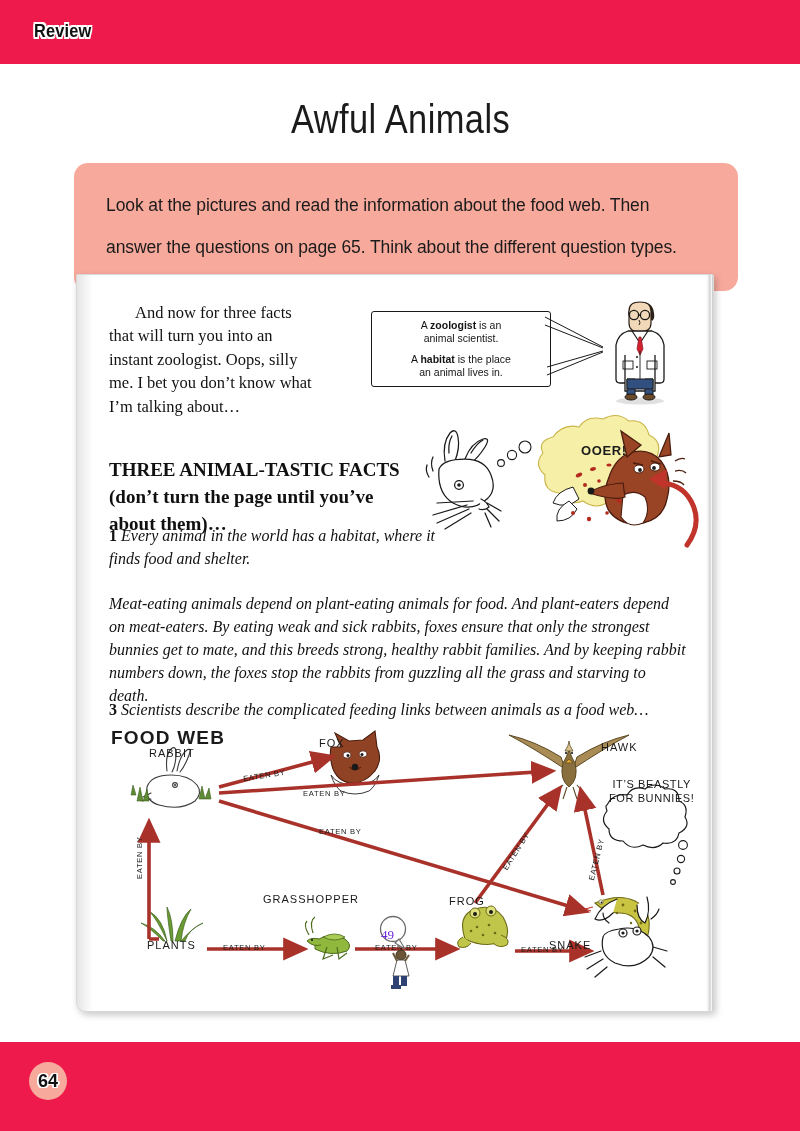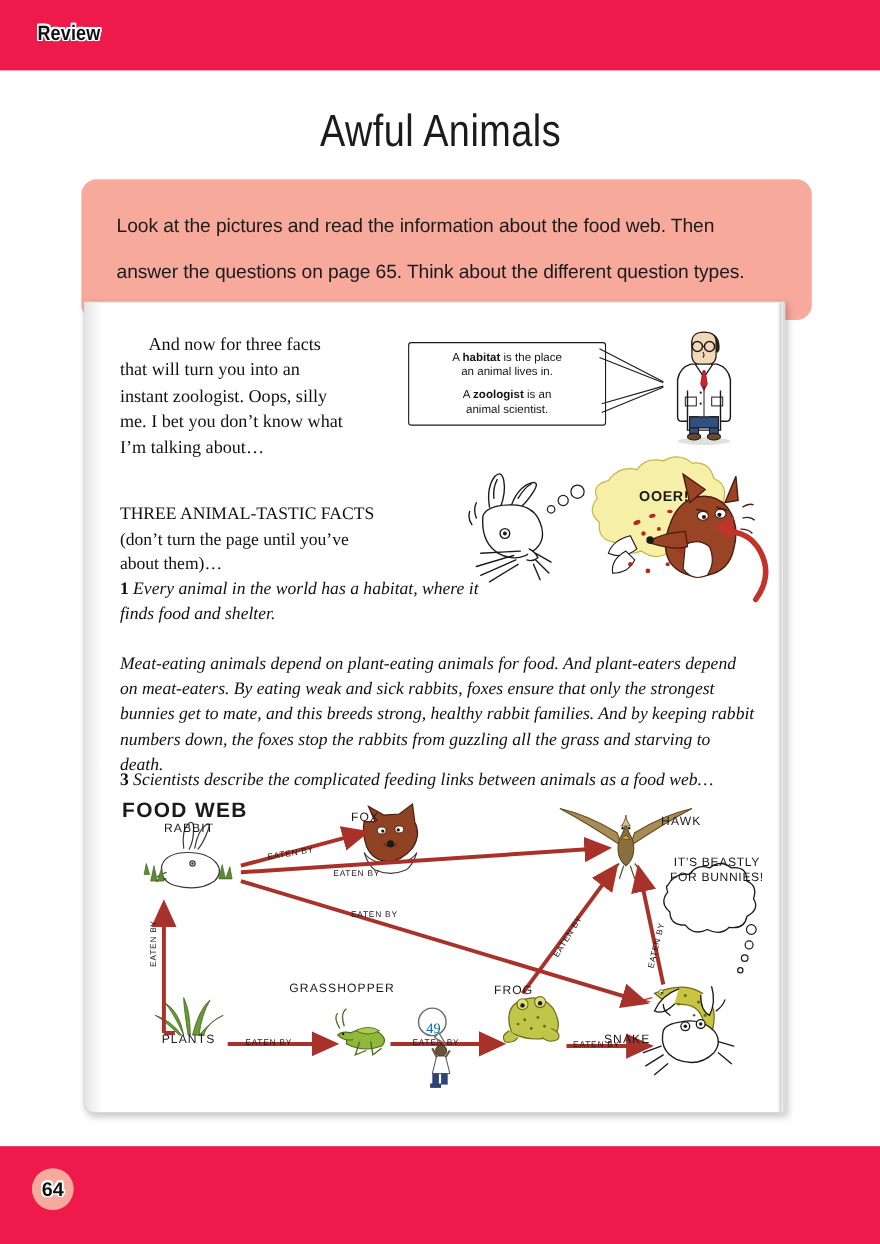--- a/index.html
+++ b/index.html
@@ -112,22 +112,22 @@
     font-size: 16.5px;
     line-height: 1.42;
     color: #121212;
     text-indent: 26px;
   }
   .facts-head {
     position: absolute;
     left: 6px; top: 168px;
     width: 330px;
     font-family: "Liberation Serif", serif;
-    font-weight: normal;
-    font-size: 16px;
+    font-weight: bold;
+    font-size: 19px;
     line-height: 1.42;
     color: #101010;
   }
   .fact-1 {
     position: absolute;
     left: 6px; top: 236px;
     width: 330px;
     font-family: "Liberation Serif", serif;
     font-style: italic;
     font-size: 16px;
@@ -234,24 +234,24 @@
     line-height: 1.3;
     color: #1a1a1a;
     text-align: center;
     white-space: nowrap;
   }
 
   
   .page-marker { position: absolute; left: 258px; top: 626px; }
   .marker-num {
     position: absolute; left: 278px; top: 638px;
-    width: 26px; text-align: center;
+    width: 26px; text-align: left;
     font-family: "Liberation Serif", serif;
     font-size: 13px;
-    color: #0369a1;
+    color: #6d28d9;
   }
 
   
   .footer-bar {
     position: absolute;
     left: 0; top: 1042px;
     width: 800px; height: 89px;
     background: #ED1A4B;
   }
   .footer-pagenum {
@@ -292,26 +292,26 @@
 <div class="book-page">
   <div class="page-spine"></div>
   <div class="page-stack"></div>
 
   <div class="page-inner">
 
     <div class="intro-para">And now for three facts that will turn you into an instant zoologist. Oops, silly me. I bet you don’t know what I’m talking about…</div>
 
     <div class="definition-box">
       <p class="def">
+        <span>A </span><b>zoologist</b><span> is an</span><br>
+        <span>animal scientist.</span>
+      </p>
+      <p class="def">
         <span>A </span><b>habitat</b><span> is the place</span><br>
         <span>an animal lives in.</span>
-      </p>
-      <p class="def">
-        <span>A </span><b>zoologist</b><span> is an</span><br>
-        <span>animal scientist.</span>
       </p>
     </div>
 
     <svg class="pointer-lines" width="70" height="72">
       <path d="M2,2 L60,32" stroke="#1a1a1a" stroke-width="1" fill="none"></path>
       <path d="M2,10 L60,33" stroke="#1a1a1a" stroke-width="1" fill="none"></path>
       <path d="M4,52 L60,36" stroke="#1a1a1a" stroke-width="1" fill="none"></path>
       <path d="M4,60 L60,37" stroke="#1a1a1a" stroke-width="1" fill="none"></path>
     </svg>
 

